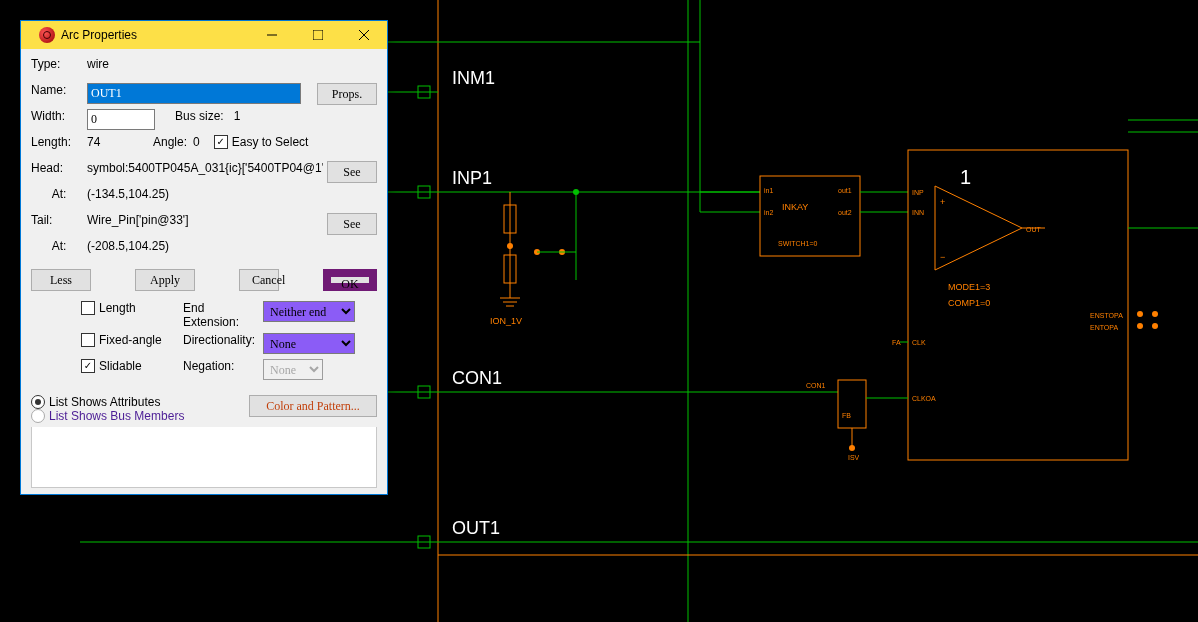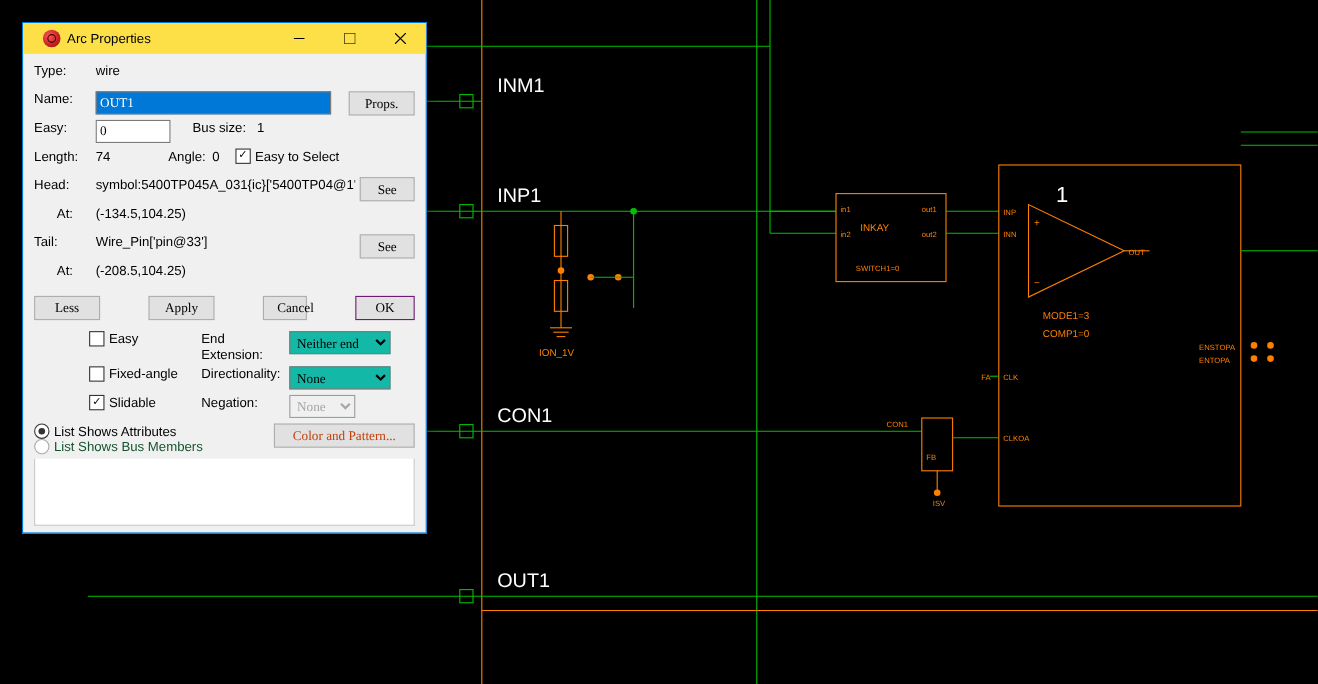--- a/index.html
+++ b/index.html
@@ -21,28 +21,28 @@
 .titlebar .ico:after{content:"";position:absolute;width:6px;height:6px;border:1px solid #400;border-radius:50%;left:4px;top:4px}
 .titlebar .ttl{flex:1;font-size:12px}
 .winbtn{width:46px;height:28px;display:flex;align-items:center;justify-content:center}
 .winbtn svg{width:10px;height:10px;stroke:#000;stroke-width:1;fill:none}
 .body{padding:8px 10px 6px}
 .row{display:flex;align-items:flex-start;min-height:22px;margin-bottom:4px;font-size:12px}
 .row .lab{width:56px}
 .row .val{}
 .txt{height:19px;border:1px solid #7a7a7a;background:#fff;padding:0 3px;font:12px "Segoe UI"}
 .btn{height:22px;border:1px solid #adadad;background:#e1e1e1;font:12px "Segoe UI";padding:0 12px}
-.btn.primary{border:1px solid #701a75;padding:0 2px}
-.sel{height:21px;border:1px solid #7a7a7a;background:#14b8a6;font:12px "Segoe UI"}
+.btn.primary{border:8px solid #701a75;padding:0 2px}
+.sel{height:21px;border:1px solid #7a7a7a;background:#8b5cf6;font:12px "Segoe UI"}
 .chk{display:flex;align-items:center;gap:4px}
 .chk .box{width:12px;height:12px;border:1px solid #333;background:#fff;display:flex;align-items:center;justify-content:center;font-size:10px;line-height:1}
 .radio{display:flex;align-items:center;gap:4px}
 .radio .r{width:12px;height:12px;border:1px solid #333;border-radius:50%;background:#fff;display:flex;align-items:center;justify-content:center}
 .radio .r.on:after{content:"";width:6px;height:6px;border-radius:50%;background:#333}
-.radio.dis{color:#14532d}.radio.dis .r{border-color:#aaa}
+.radio.dis{color:#4c1d95}.radio.dis .r{border-color:#aaa}
 .btnrow{display:flex;justify-content:space-between;margin:8px 0 10px;gap:0px}
 
 .listhdr{display:flex;background:#fff;border:1px solid #c8c8c8}
 .listhdr .col{border-right:1px solid #c8c8c8;padding:3px 6px;font-size:12px}
 .listbody{height:60px;background:#fff;border:1px solid #c8c8c8;border-top:none}
 select.sel{padding-left:2px}
 </style>
 </head>
 <body>
 
@@ -173,21 +173,21 @@
     <div class="row">
       <span class="lab">Name:</span>
       <input class="txt" style="width: 206px; background: rgb(255, 255, 255);" data-name="name-input" value="OUT1">
       <span style="flex:1"></span>
       <button class="btn" style="width:60px" data-name="props-button">Props.</button>
     </div>
 
     <style>.dlg input[data-name="name-input"]{color:#fff;background:#0078d7!important;}</style>
 
     <div class="row">
-      <span class="lab">Easy:</span>
+      <span class="lab">Width:</span>
       <input class="txt" style="width: 60px;" data-name="width-input" value="0">
       <span style="width:20px"></span>
       <span>Bus size:</span>
       <span style="width:10px"></span>
       <span data-name="bussize-value">1</span>
     </div>
 
     <div class="row">
       <span class="lab">Length:</span>
       <span style="width:60px" data-name="length-value">74</span>
@@ -227,21 +227,21 @@
     <div class="btnrow">
       <button class="btn" style="width:60px" data-name="less-button">Less</button>
       <button class="btn" style="width:60px" data-name="apply-button">Apply</button>
       <button class="btn" style="width:40px" data-name="cancel-button">Cancel</button>
       <button class="btn primary" style="width:54px" data-name="ok-button">OK</button>
     </div>
 
     <div class="row" style="padding-left:50px">
       <span class="chk" style="width:102px" data-name="rigid-checkbox">
           <span class="box"></span>
-          <span>Easy</span>
+          <span>Length</span>
         </span>
       <span style="width:80px">End Extension:</span>
       <select class="sel" style="width:92px" data-name="end-extension-select"><option>Neither end</option></select>
     </div>
     <div class="row" style="padding-left:50px">
       <span class="chk" style="width:102px" data-name="fixed-angle-checkbox">
           <span class="box"></span>
           <span>Fixed-angle</span>
         </span>
       <span style="width:80px">Directionality:</span>
@@ -249,21 +249,21 @@
     </div>
     <div class="row" style="padding-left:50px">
       <span class="chk" style="width:102px" data-name="slidable-checkbox">
           <span class="box">✓</span>
           <span>Slidable</span>
         </span>
       <span style="width:80px">Negation:</span>
       <select class="sel" style="width:60px;background:#f0f0f0;color:#888" disabled="" data-name="negation-select"><option>None</option></select>
     </div>
 
-    <div class="row" style="margin-top:4px">
+    <div class="row" style="margin-top:14px">
       <div style="flex:1">
         <div class="radio" data-name="list-attributes-radio">
             <span class="r on"></span>
             <span>List Shows Attributes</span>
           </div>
         <div class="radio dis" data-name="list-bus-radio">
             <span class="r"></span>
             <span>List Shows Bus Members</span>
           </div>
       </div>

